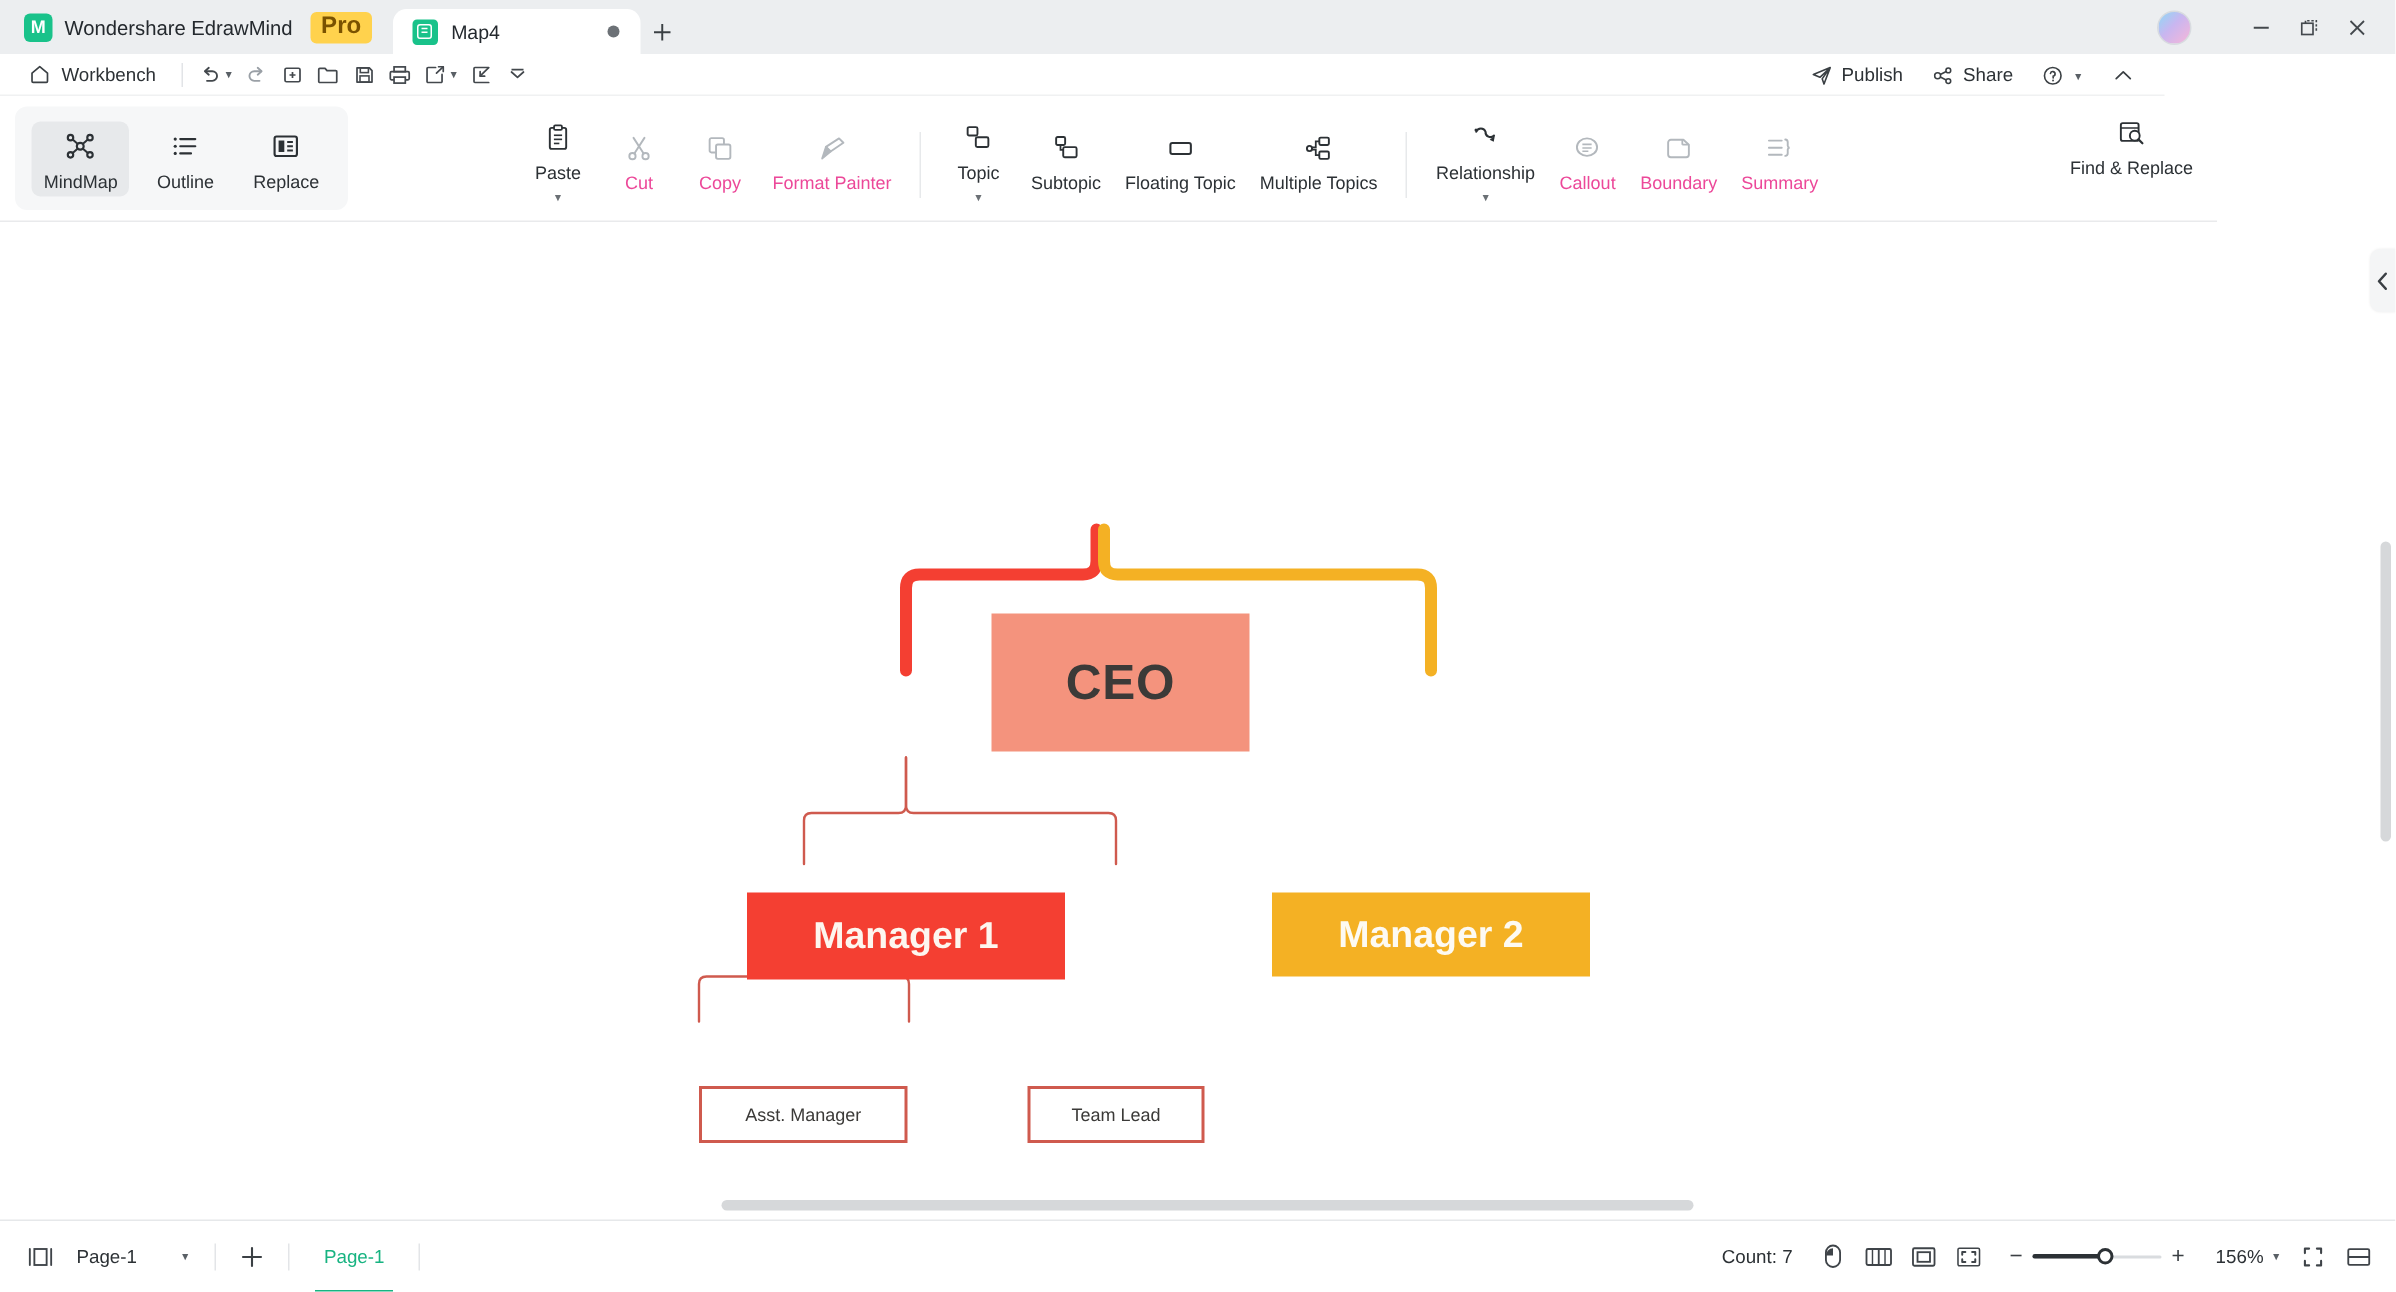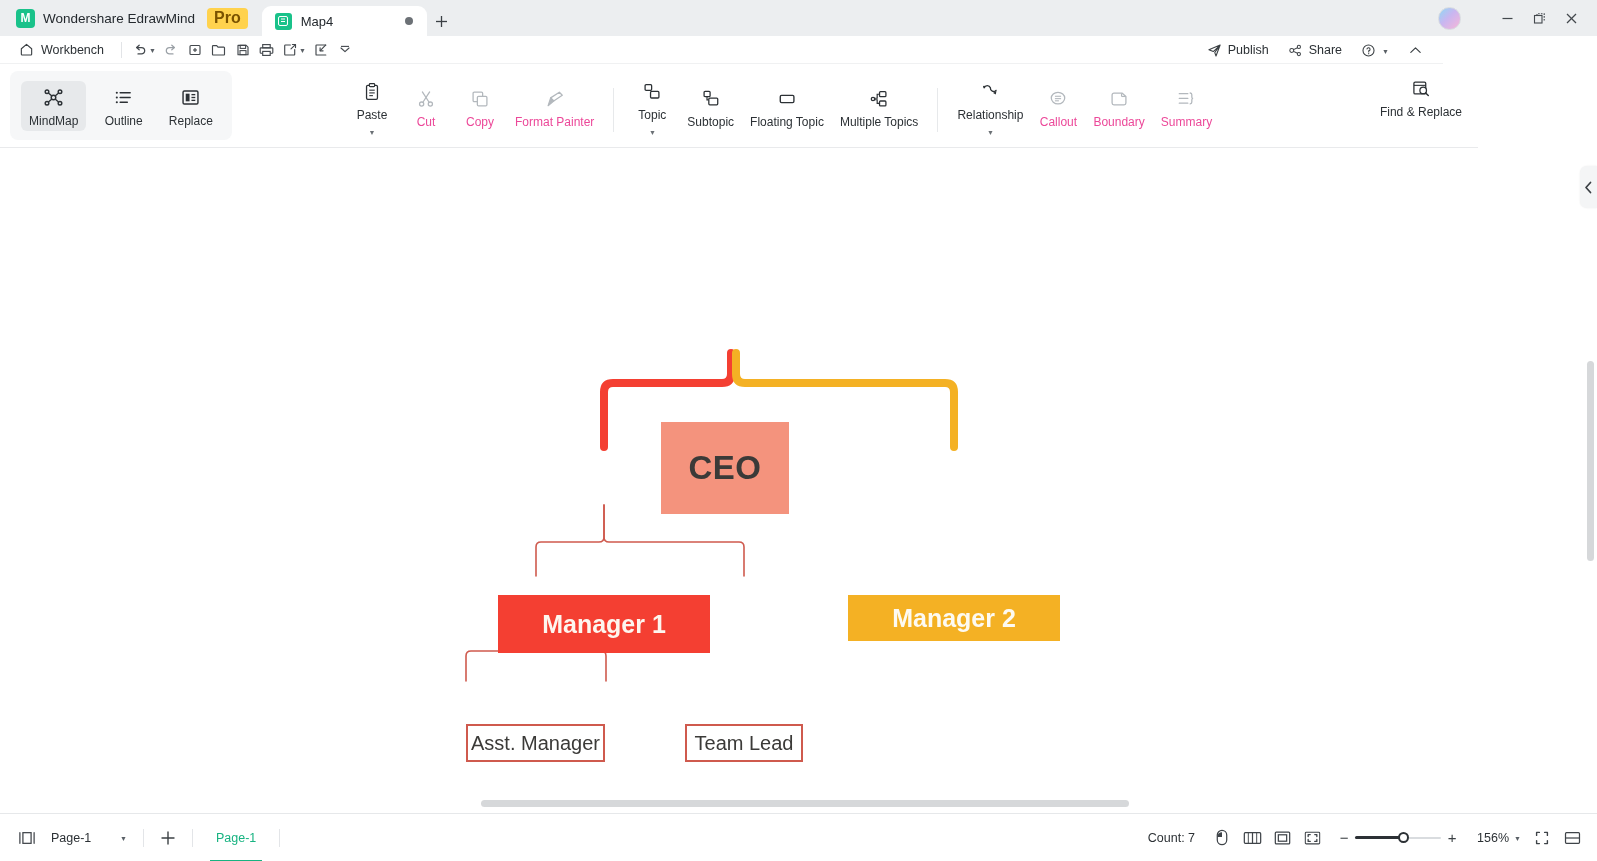--- a/index.html
+++ b/index.html
@@ -145,36 +145,36 @@
     background: #d6d8da; border-radius: 4px;
   }
   .hscroll {
     position: absolute; left: 481px; bottom: 6px; width: 648px; height: 7px;
     background: #d6d8da; border-radius: 4px;
   }
 
   
   .node { position: absolute; display: flex; align-items: center; justify-content: center; }
   .n-ceo {
-    left: 661px; top: 274px; width: 128px; height: 92px;
+    left: 661px; top: 261px; width: 172px; height: 92px;
     background: #f4937d; color: #3b3a38;
     font-size: 33px; font-weight: bold; letter-spacing: .5px;
   }
   .n-mgr1 {
     left: 498px; top: 447px; width: 212px; height: 58px;
     background: #f43f32; color: #fdf6ef;
     font-size: 25px; font-weight: bold;
   }
   .n-mgr2 {
-    left: 848px; top: 447px; width: 212px; height: 46px;
+    left: 848px; top: 447px; width: 212px; height: 56px;
     background: #f4b124; color: #fdfaf2;
     font-size: 25px; font-weight: bold;
   }
   .n-leaf {
-    background: #ffffff; color: #3b3a38; font-size: 20px;
+    background: #ffffff; color: #3b3a38; font-size: 12px;
     border: 2px solid #cf5a4e;
   }
   .n-asst { left: 466px; top: 576px; width: 139px; height: 38px; }
   .n-team { left: 685px; top: 576px; width: 118px; height: 38px; }
 
   
   .statusbar {
     position: absolute; bottom: 0; left: 0; width: 1597px; height: 48px;
     background: #fff; border-top: 1px solid #e6e8ea;
     display: flex; align-items: center;

